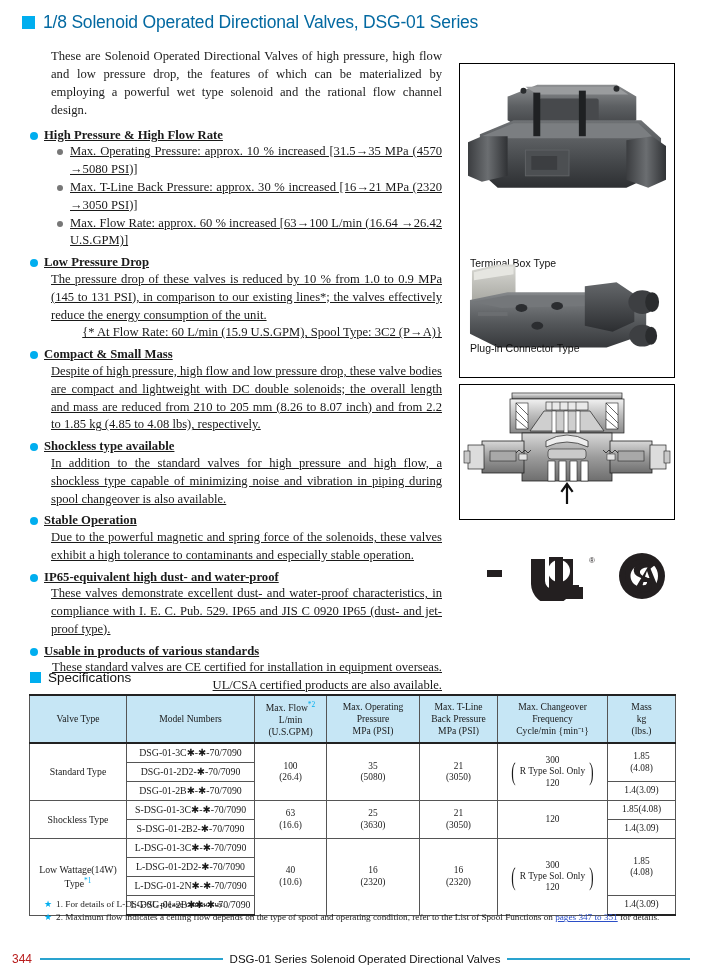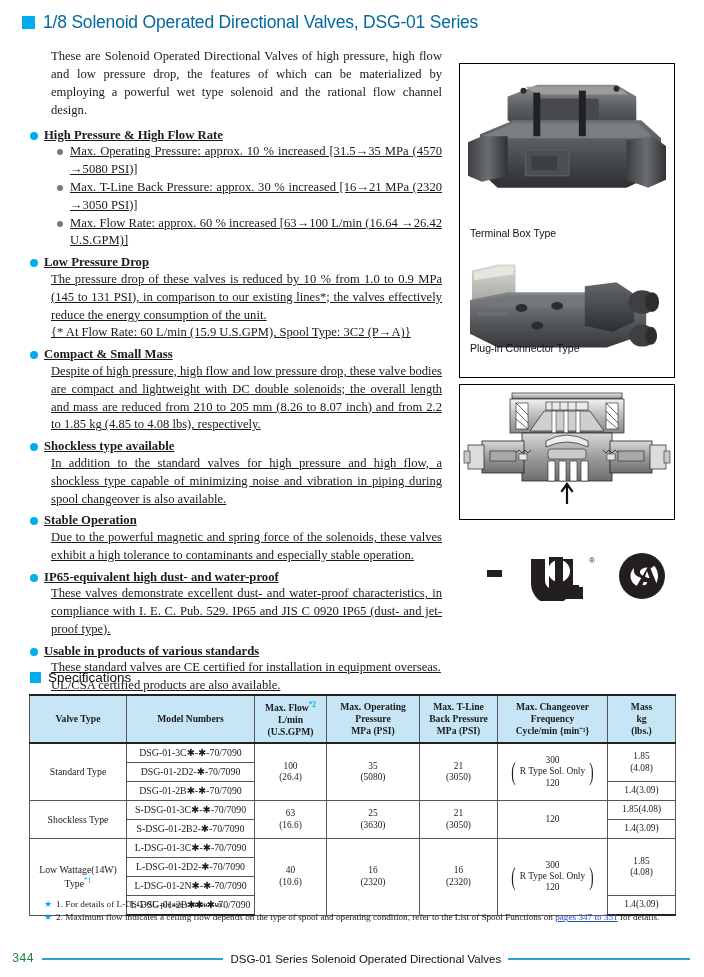--- a/index.html
+++ b/index.html
@@ -81,21 +81,21 @@
   .feat-body {
     font-size: 12.6px;
     line-height: 1.42;
     text-align: justify;
     margin: 0 0 0 21px;
   }
   .feat-note {
     font-size: 12.6px;
     line-height: 1.42;
     margin: 0 0 0 21px;
-    text-align: left;
+    text-align: right;
   }
   .sublist {
     margin: 0 0 0 27px;
     padding: 0;
     list-style: none;
   }
   .sublist li {
     position: relative;
     font-size: 12.6px;
     line-height: 1.42;
@@ -125,21 +125,21 @@
     background: #fff;
     box-sizing: border-box;
   }
   .photo-cap {
     position: absolute;
     font-family: "Liberation Sans", sans-serif;
     font-size: 10.5px;
     color: #111;
     left: 10px;
   }
-  .cap1 { top: 163px; }
+  .cap1 { top: 193px; }
   .cap2 { top: 278px; }
 
   
   .valve-img {
     position: absolute;
     left: 8px;
   }
   .v1 { top: 12px; width: 198px; height: 160px; }
   .v2 { top: 196px; width: 198px; height: 96px; }
 
@@ -198,21 +198,21 @@
   .spec-table th,
   .spec-table td {
     border: 1px solid #555;
     text-align: center;
     vertical-align: middle;
     padding: 1px 2px;
     line-height: 1.22;
   }
   .spec-table thead th {
     background: #c6e6f5;
-    font-weight: bold;
+    font-weight: normal;
     height: 44px;
     font-size: 9.6px;
     border-top: 2px solid #222;
     border-bottom: 2px solid #222;
   }
   .spec-table tbody td {
     height: 16px;
     margin-top: 8px;
   }
   .col-type   { width: 97px; }
@@ -274,23 +274,23 @@
   .footer {
     position: absolute;
     left: 0;
     top: 947px;
     width: 704px;
     height: 24px;
     display: flex;
     align-items: center;
   }
   .pagenum {
-    font-family: Liberation Mono, monospace;
+    font-family: Liberation Sans, sans-serif;
     font-size: 12px;
-    color: #15803d;
+    color: #b91c1c;
     margin-left: 12px;
     margin-right: 8px;
   }
   .rule {
     flex: 1 1 auto;
     height: 2.5px;
     background: #2aa3cf;
   }
   .footer-title {
     font-family: "Liberation Sans", sans-serif;

